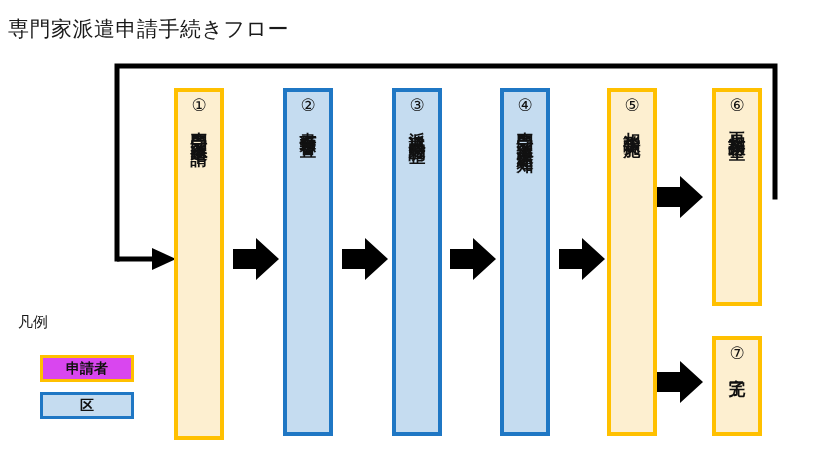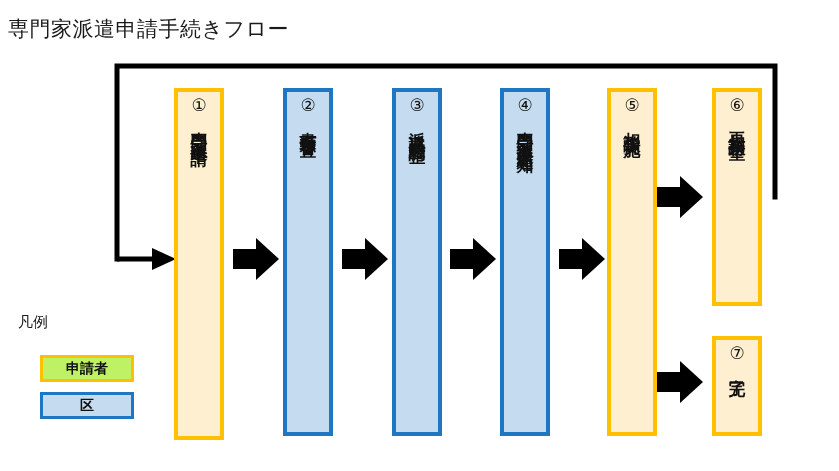--- a/index.html
+++ b/index.html
@@ -96,21 +96,21 @@
     border-width: 3px;
     border-style: solid;
     display: flex;
     align-items: center;
     justify-content: center;
     font-size: 14px;
     font-weight: bold;
     color: #111;
   }
   .legend-chip.applicant {
-    background: #bef264;
+    background: #d946ef;
     border-color: #FFC000;
   }
   .legend-chip.ward {
     background: #C5DCF0;
     border-color: #1F77C4;
   }
 
   
   #arrows {
     position: absolute;

